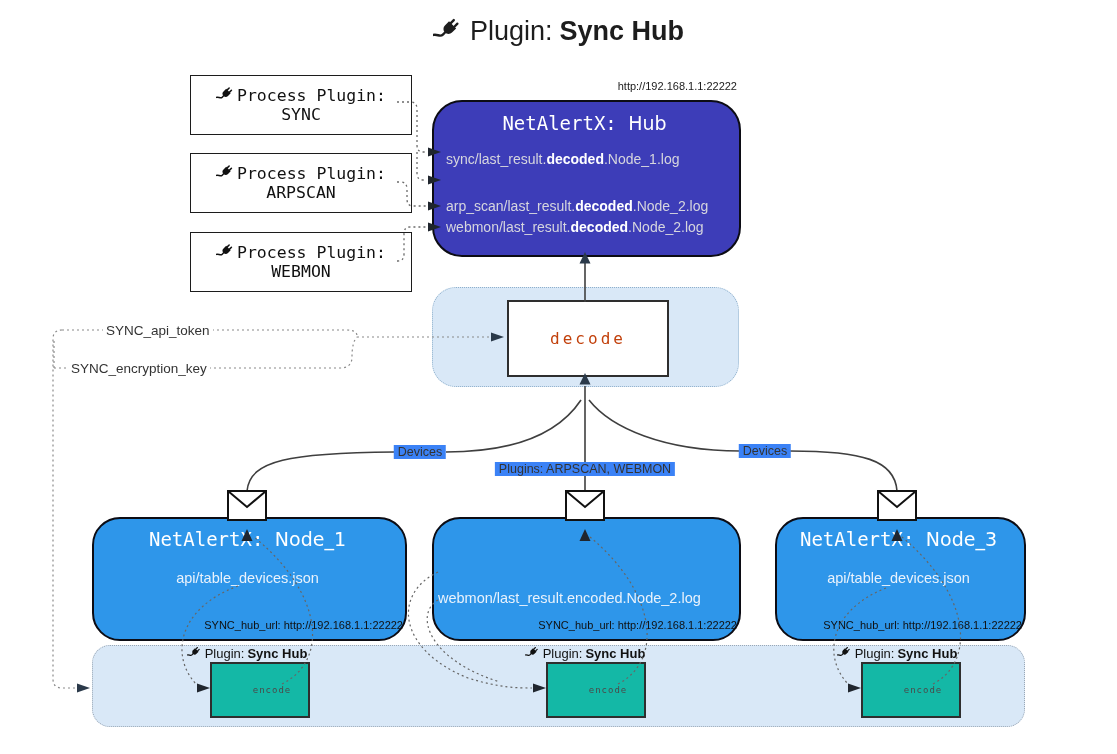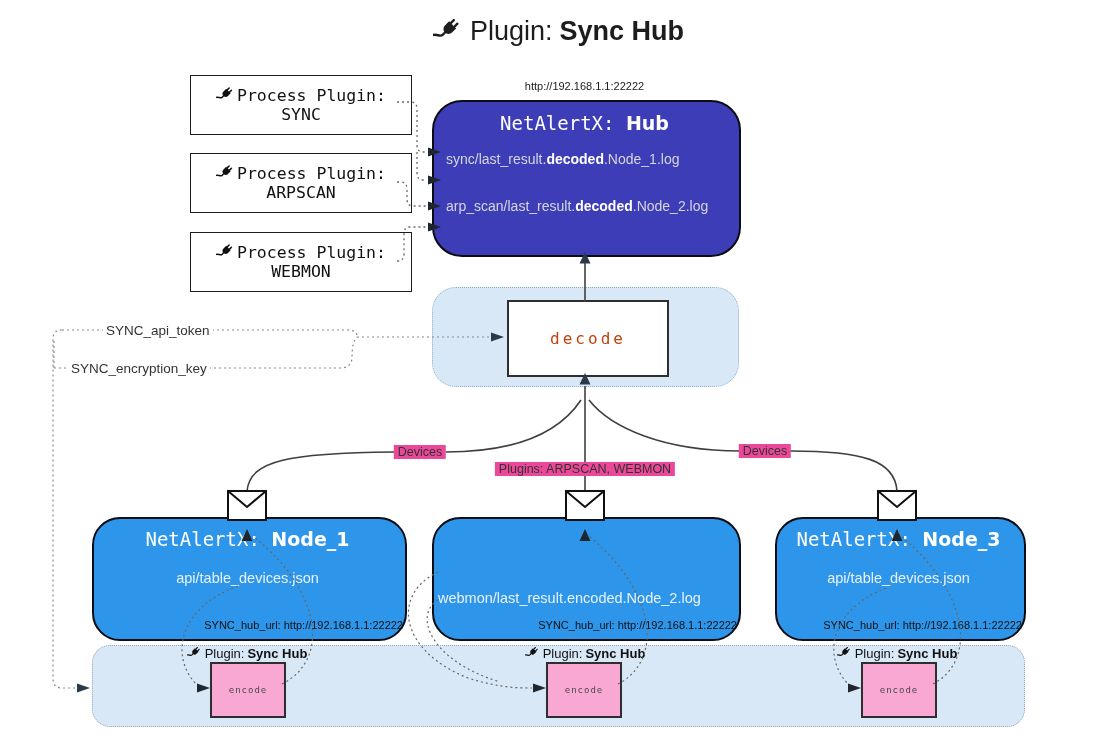--- a/index.html
+++ b/index.html
@@ -15,48 +15,48 @@
 
   
   .page-title{left:0;right:0;top:16px;display:flex;align-items:center;justify-content:center;gap:7px;font-size:27px;color:#1d1d1d;}
   .page-title .bold{font-weight:bold;}
 
   
   .pp-box{left:177px;width:220px;height:58px;background:#fff;border:1.6px solid #1c1c1c;display:flex;flex-direction:column;align-items:center;justify-content:center;font-size:16.5px;color:#111;margin-left:13px;}
   .pp-line1{display:flex;align-items:center;gap:2px;}
 
   
-  .hub-url{left:432px;width:305px;top:80px;text-align:center;font-size:11px;color:#1a1a1a;}
+  .hub-url{left:432px;width:305px;top:80px;text-align:right;font-size:11px;color:#1a1a1a;}
   .hub{left:432px;top:100px;width:305px;height:153px;background:var(--hub-bg);border:2px solid #0c0c14;border-radius:30px;}
   .hub-title{left:432px;width:305px;top:112px;text-align:center;color:#fff;font-size:19px;}
-  .hub-title .bold,.node-title .bold{font-weight:bold;font-family:"DejaVu Sans",sans-serif;}
+  .hub-title .bold,.node-title .bold{font-weight:normal;font-family:"DejaVu Sans",sans-serif;}
   .hub-log{left:446px;width:285px;height:18px;font-size:14px;color:#d6d6de;white-space:nowrap;}
   .hub-log b{color:#ffffff;}
 
   
   .decode-panel{left:432px;top:287px;width:305px;height:98px;background:var(--panel-bg);border:1.6px dotted #8fb0cc;border-radius:24px;}
   .decode-box{left:507px;top:300px;width:158px;height:73px;background:#fff;border:2px solid #2e2e2e;display:flex;align-items:center;justify-content:center;font-size:16px;letter-spacing:3px;color:#c2410c;}
 
   
   .key-label{transform:translateY(-50%);background:#fff;padding:0 3px;font-size:13.5px;color:#333;white-space:nowrap;}
 
   
-  .flow-label{transform:translate(-50%,-50%);background:#ec4899;padding:0 4px;font-size:12.5px;color:#333;white-space:nowrap;}
+  .flow-label{transform:translate(-50%,-50%);background:#3b82f6;padding:0 4px;font-size:12.5px;color:#333;white-space:nowrap;}
 
   
   .node{top:517px;height:120px;background:var(--node-bg);border:2px solid #0c0c14;border-radius:28px;}
   .node-title{top:528px;text-align:center;color:#fff;font-size:19px;white-space:nowrap;}
   .node-file{color:#e9f2fc;font-size:14.5px;white-space:nowrap;}
   .node-url{top:619px;text-align:right;color:#101010;font-size:11px;white-space:nowrap;}
 
   
   .band{left:92px;top:645px;width:931px;height:80px;background:var(--panel-bg);border:1.6px dotted #9aa7b5;border-radius:18px;}
   .band-label{top:646px;width:160px;transform:translateX(-50%);display:flex;align-items:center;justify-content:center;gap:3px;font-size:13px;color:#111;white-space:nowrap;}
   .band-label .bold{font-weight:bold;}
-  .encode-box{top:662px;width:72px;height:52px;background:#f9a8d4;border:2px solid #2e2e2e;display:flex;align-items:center;justify-content:center;font-size:9px;letter-spacing:1px;color:#4a4a4a;}
+  .encode-box{top:662px;width:72px;height:52px;background:#14b8a6;border:2px solid #2e2e2e;display:flex;align-items:center;justify-content:center;font-size:9px;letter-spacing:1px;color:#4a4a4a;padding-left:24px;}
 
   .overlay{left:0;top:0;width:1117px;height:754px;pointer-events:none;}
   .env{width:40px;height:31px;}
 </style>
 </head>
 <body>
 
 <svg width="0" height="0" style="position:absolute">
   <defs>
     <symbol id="plug-sym" viewBox="0 0 24 24">
@@ -113,20 +113,21 @@
   </div>
 
   <div class="abs hub-url">http://192.168.1.1:22222</div>
   <div class="abs hub"></div>
   <div class="abs hub-title mono">
     <span>NetAlertX:</span>
     <span class="bold">Hub</span>
   </div>
   <div class="abs hub-log" style="top:151px"><span>sync/last_result.</span><b>decoded</b><span>.Node_1.log</span></div>
   <div class="abs hub-log" style="top:198px"><span>arp_scan/last_result.</span><b>decoded</b><span>.Node_2.log</span></div>
+  <div class="abs hub-log" style="top:219px"><span>webmon/last_result.</span><b>decoded</b><span>.Node_2.log</span></div>
 
   <div class="abs decode-panel"></div>
   <div class="abs decode-box mono">decode</div>
 
   <div class="abs node" style="left:92px;width:311px"></div>
   <div class="abs node-title mono" style="left:92px;width:311px">
     <span>NetAlertX:</span> <span class="bold">Node_1</span>
   </div>
   <div class="abs node-file" style="left:92px;width:311px;top:570px;text-align:center">api/table_devices.json</div>
   <div class="abs node-url" style="left:92px;width:311px">SYNC_hub_url: http://192.168.1.1:22222</div>

